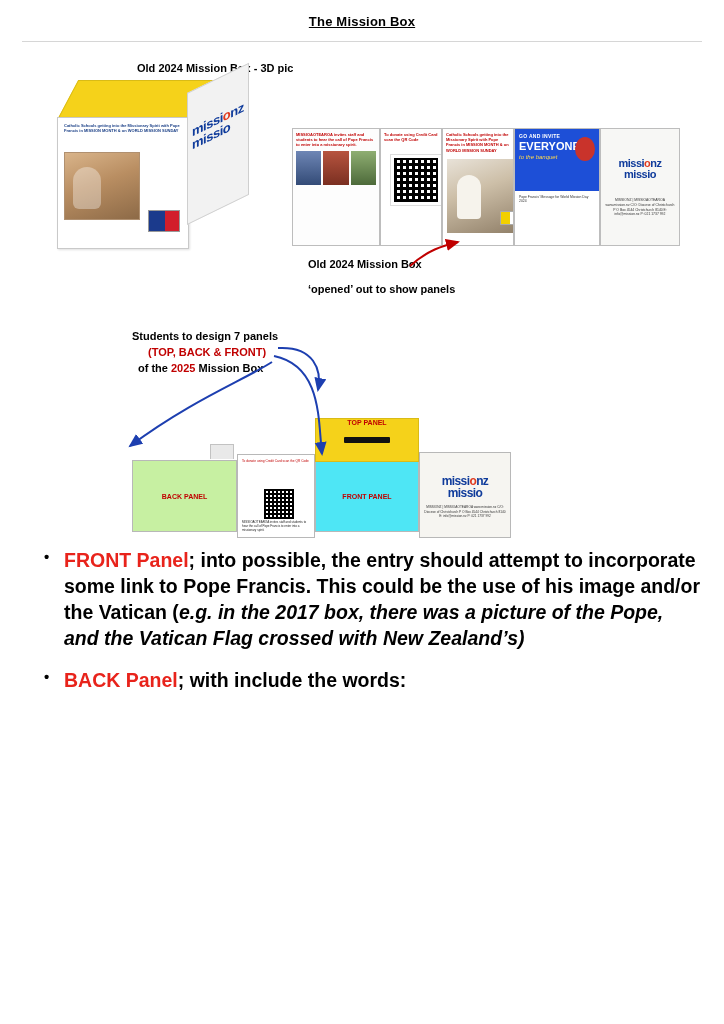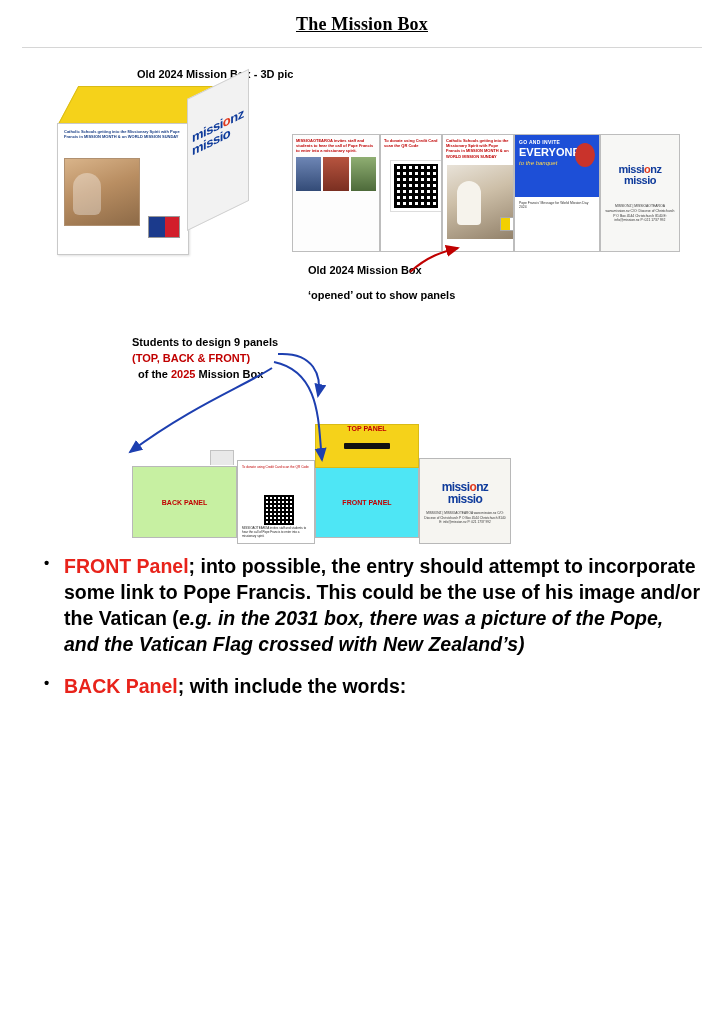--- a/index.html
+++ b/index.html
@@ -17,26 +17,25 @@
   }
   .page {
     width: 724px;
     height: 1024px;
     position: relative;
     box-sizing: border-box;
     padding: 0 22px;
   }
   .doc-title {
     text-align: center;
-    font-size: 18px;
+    font-size: 13px;
     font-weight: bold;
     text-decoration: underline;
     margin: 14px 0 12px 0;
     letter-spacing: 0.2px;
-    font-family: Liberation Serif, serif;
   }
   .title-rule {
     border-top: 1px solid #d6d6d6;
     margin: 0 0 8px 0;
   }
   
   .figure {
     position: relative;
     width: 680px;
     height: 490px;
@@ -320,22 +319,22 @@
 www.mission.nz
 C/O: Diocese of Christchurch
 P O Box 4544 Christchurch 8140
 E: info@mission.nz  P: 021 1737 992</div>
       </div>
     </div>
 
     <div class="cap" style="left:286px; top:208px;">Old 2024 Mission Box</div>
     <div class="cap" style="left:286px; top:233px;text-align:center;">‘opened’ out to show panels</div>
 
-    <div class="cap" style="left:110px; top:280px;">Students to design 9 panels</div>
-    <div class="cap cap-red" style="left:110px; top:296px;">(TOP, BACK &amp; FRONT)</div>
+    <div class="cap" style="left:110px; top:280px;">Students to design 7 panels</div>
+    <div class="cap cap-red" style="left:126px; top:296px;">(TOP, BACK &amp; FRONT)</div>
     <div class="cap" style="left:116px; top:312px;"><span>of the </span><span class="cap-red">2025</span><span> Mission Box</span></div>
 
     <div class="box2025">
       <div class="tab1"></div>
       <div class="bp top">
         <div class="slot"></div>
       </div>
       <div class="bp back">
           <span>BACK PANEL</span>
         </div>
@@ -374,21 +373,21 @@
       <path d="M256,298 C292,296 300,320 296,340" stroke="#1d3fb0" stroke-width="2" fill="none" marker-end="url(#ar-blue)"></path>
       <path d="M252,306 C300,316 296,370 300,404" stroke="#1d3fb0" stroke-width="2" fill="none" marker-end="url(#ar-blue)"></path>
       <path d="M250,312 C222,330 170,350 108,396" stroke="#1d3fb0" stroke-width="2" fill="none" marker-end="url(#ar-blue)"></path>
     </svg>
 
   </div>
 
   <div class="body-text">
     <ul class="bullets">
       <li>
-        <span class="red">FRONT Panel</span><span>; into possible, the entry should attempt to incorporate some link to Pope Francis. This could be the use of his image and/or the Vatican (</span><span class="ital">e.g. in the 2031 box, there was a picture of the Pope, and the Vatican Flag crossed with New Zealand’s)</span>
+        <span class="red">FRONT Panel</span><span>; into possible, the entry should attempt to incorporate some link to Pope Francis. This could be the use of his image and/or the Vatican (</span><span class="ital">e.g. in the 2017 box, there was a picture of the Pope, and the Vatican Flag crossed with New Zealand’s)</span>
       </li>
       <li>
         <span class="red">BACK Panel</span><span>; with include the words:</span>
       </li>
     </ul>
   </div>
 
 </div>
 
 </body></html>

